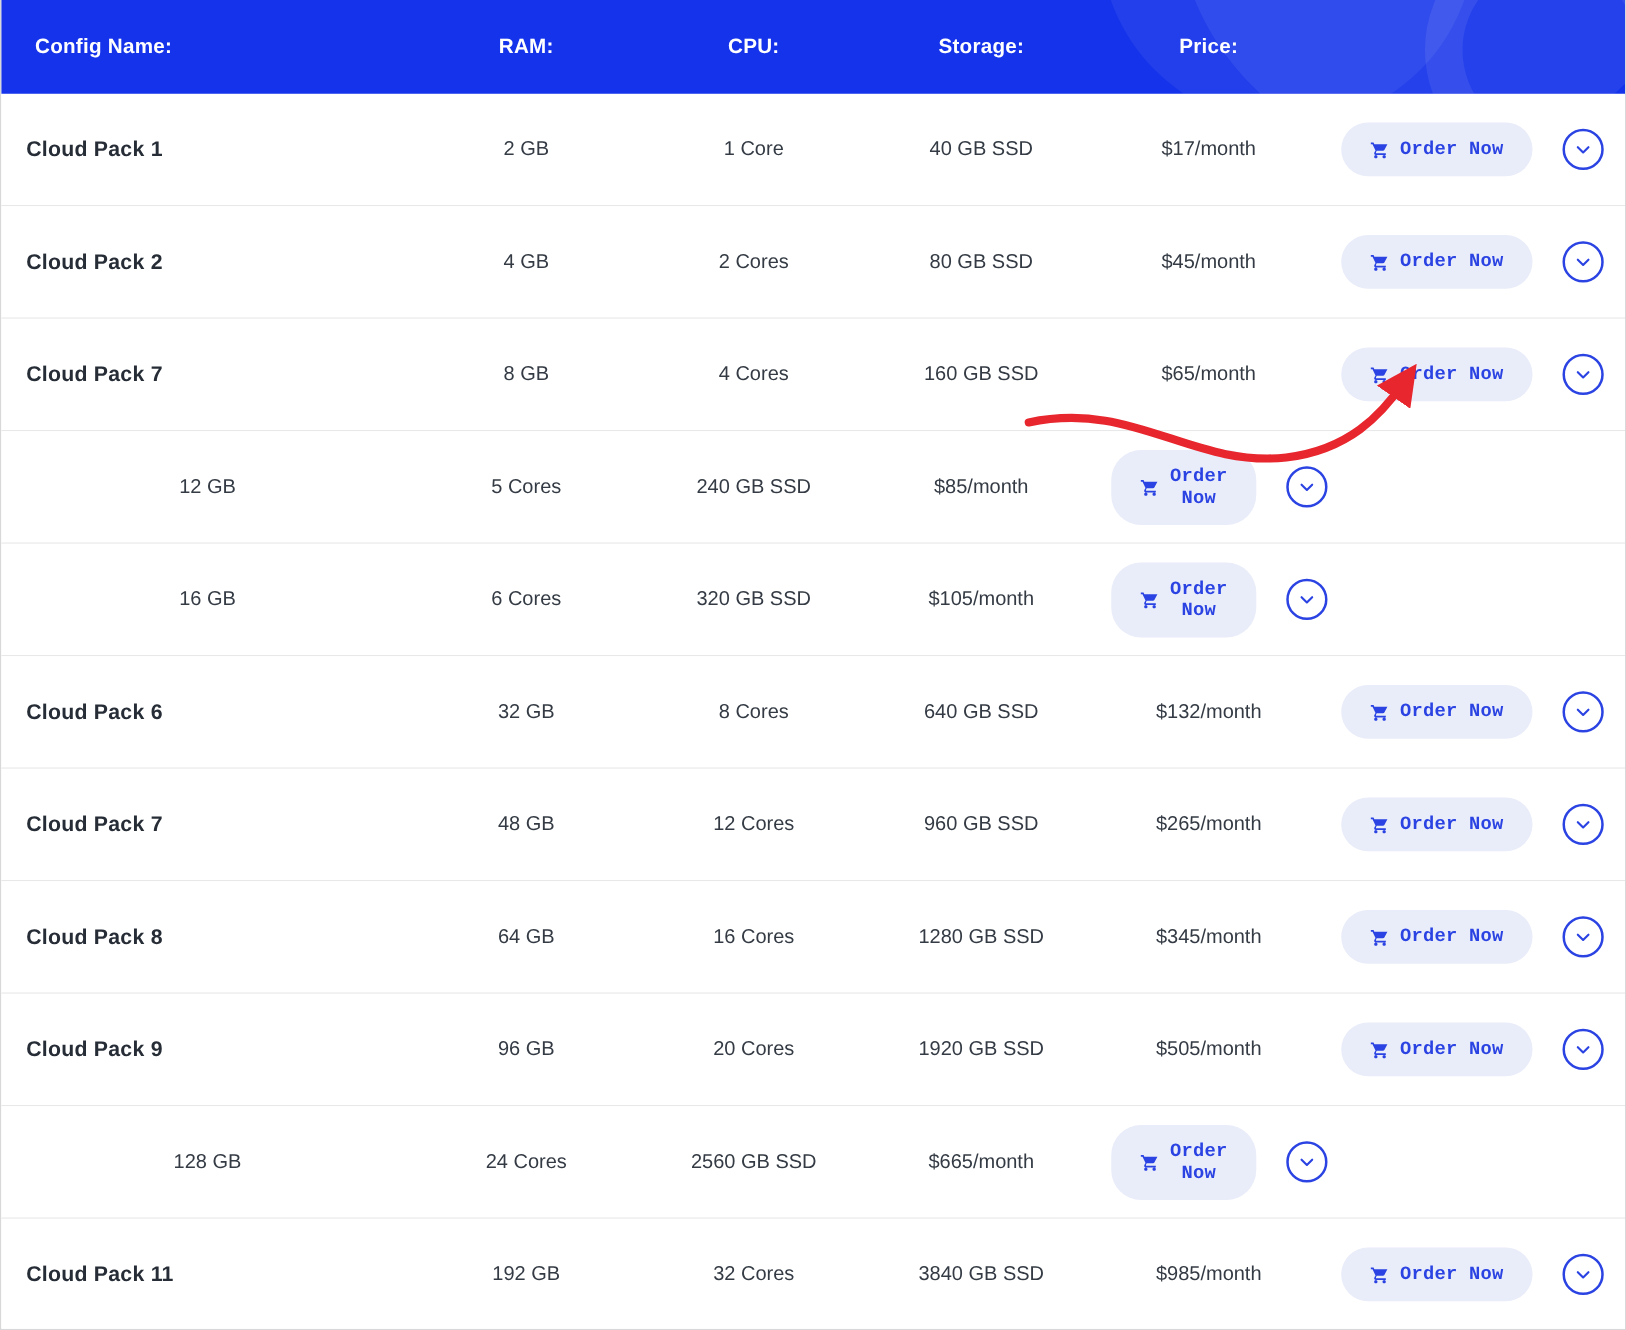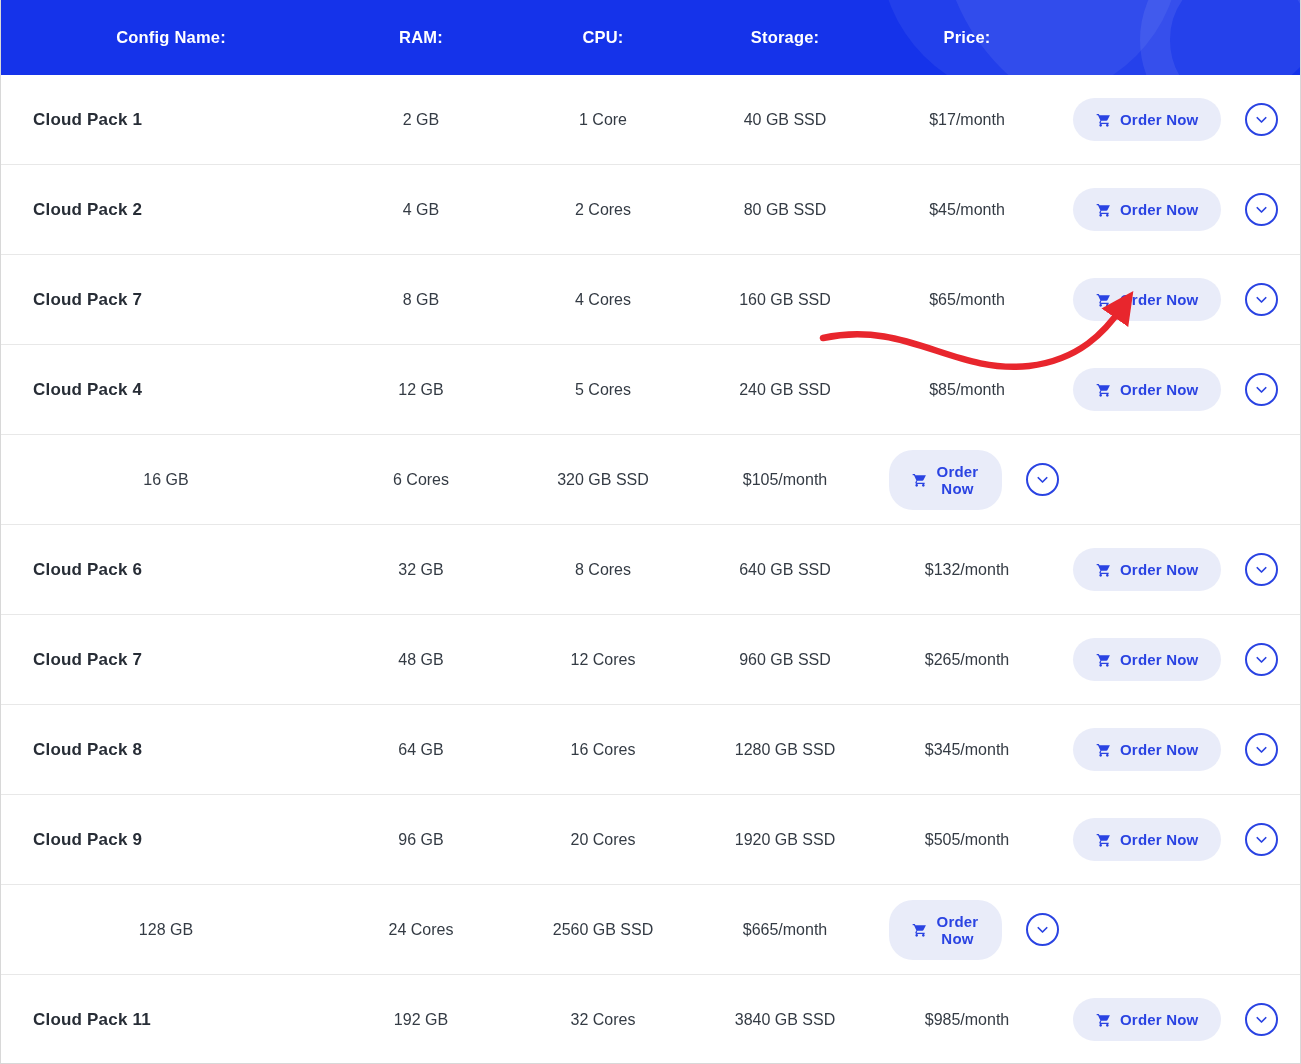--- a/index.html
+++ b/index.html
@@ -34,34 +34,34 @@
   .deco-2 { width: 300px; height: 300px; right: 120px; top: -200px; background: rgba(255,255,255,0.06); }
   .deco-3 { width: 200px; height: 200px; right: -40px; top: -60px; border: 30px solid rgba(255,255,255,0.08); }
   .th {
     font-size: 16.5px;
     font-weight: 700;
     letter-spacing: .2px;
     text-align: center;
     position: relative;
     z-index: 2;
   }
-  .th.first { text-align: center; padding-left: 10px; }
+  .th.first { text-align: left; padding-left: 27px; }
   
   .row {
     height: 90px;
     display: grid;
     grid-template-columns: 330px 180px 184px 180px 184px 1fr;
     align-items: center;
     border-bottom: 1px solid #e8e8e8;
     background: #ffffff;
   }
   .cell { font-size: 16px; color: #343b44; text-align: center; }
   .cell.name {
     text-align: left;
-    padding-left: 32px;
+    padding-left: 20px;
     font-size: 17px;
     font-weight: 700;
     color: #272d36;
     letter-spacing: .2px;
   }
   .cell.actions {
     display: flex;
     align-items: center;
     gap: 24px;
     padding-left: 14px;
@@ -69,21 +69,21 @@
   }
   .order-btn {
     display: inline-flex;
     align-items: center;
     gap: 8px;
     background: #e9ecf9;
     color: #2a43e2;
     border: none;
     border-radius: 24px;
     padding: 13px 23px;
-    font-family: Liberation Sans, sans-serif;
+    font-family: Liberation Mono, monospace;
     font-size: 15px;
     font-weight: 600;
     letter-spacing: .2px;
     cursor: pointer;
   }
   .order-btn .cart-icon { display: inline-flex; }
   .chevron-btn {
     width: 33px;
     height: 33px;
     border-radius: 50%;
@@ -194,21 +194,20 @@
         <span style="display:inline-flex;">
           <svg viewBox="0 0 24 24" width="17" height="17" aria-hidden="true">
             <path d="M6 9.5l6 6 6-6" fill="none" stroke="currentColor" stroke-width="2.4" stroke-linecap="round" stroke-linejoin="round"></path>
           </svg>
         </span>
       </button>
     </div>
   </div>
 
   <div class="row">
-    <div class="cell name">Cloud Pack 4</div>
     <div class="cell">12 GB</div>
     <div class="cell">5 Cores</div>
     <div class="cell">240 GB SSD</div>
     <div class="cell">$85/month</div>
     <div class="cell actions">
       <button class="order-btn">
         <span class="cart-icon">
           <svg viewBox="0 0 24 24" width="16" height="16" fill="currentColor" aria-hidden="true">
             <path d="M7 18c-1.1 0-2 .9-2 2s.9 2 2 2 2-.9 2-2-.9-2-2-2zm10 0c-1.1 0-2 .9-2 2s.9 2 2 2 2-.9 2-2-.9-2-2-2zM7.2 14.6l.1-.1.8-1.5h7.4c.75 0 1.4-.41 1.73-1.03L20.88 5H5.21L4.27 3H1v2h2l3.6 7.59-1.35 2.44C4.52 16.37 5.48 18 7 18h12v-2H7.2z"></path>
           </svg>

